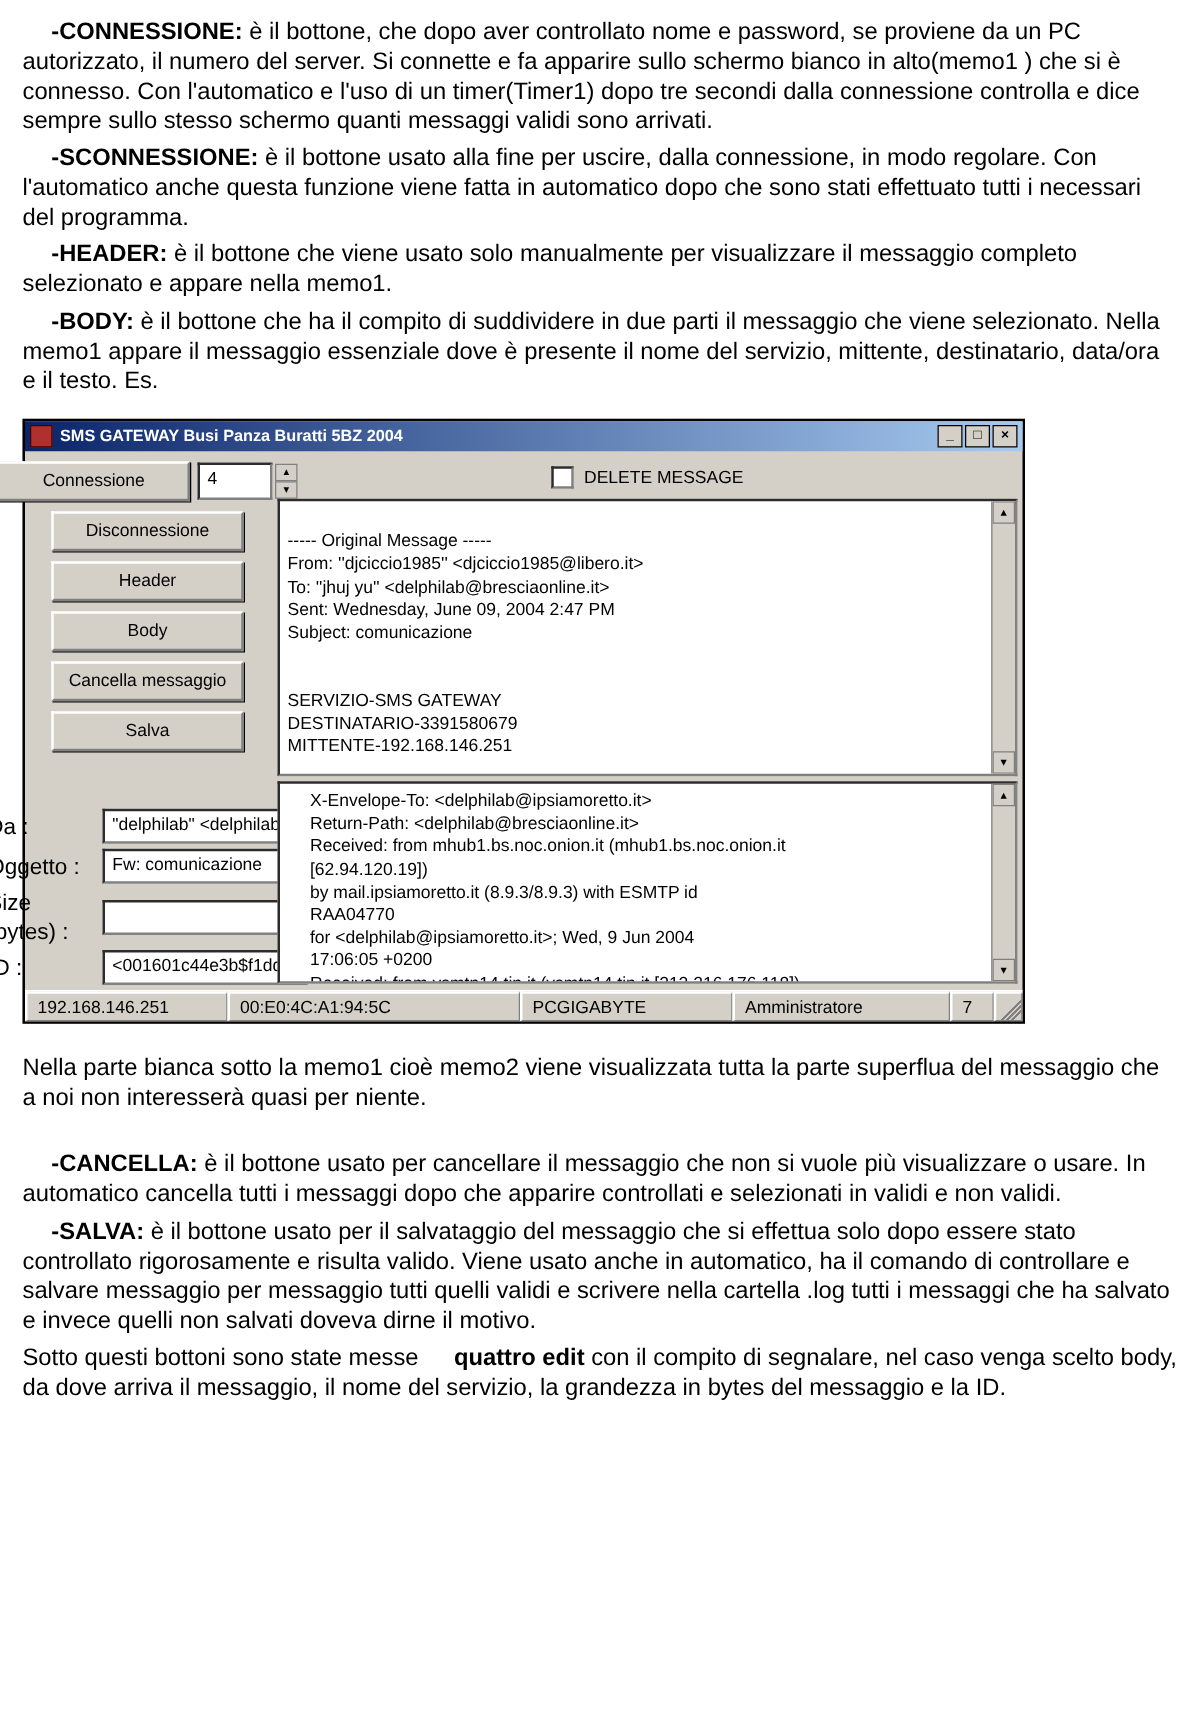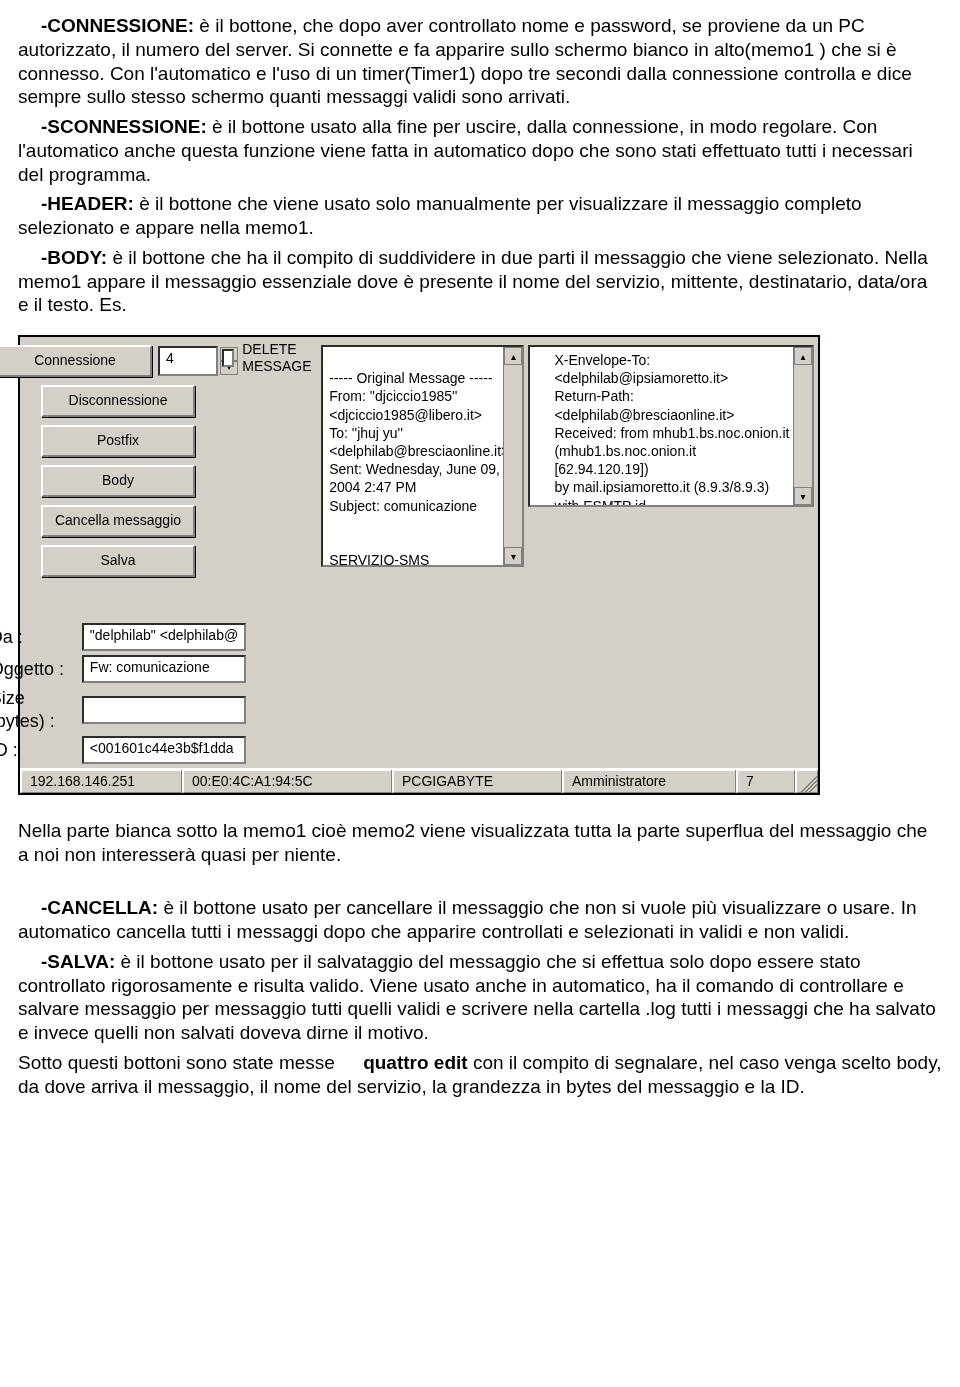--- a/index.html
+++ b/index.html
@@ -74,21 +74,21 @@
   .spin-arrows div{
     width:16px;height:12px;background:#d4d0c8;border:1px solid #808080;
     font-size:9px;display:flex;align-items:center;justify-content:center;
   }
   .label-pair { display:flex; align-items:center; gap:8px; margin-top:4px;}
   .lbl { width: 84px; font-size: 18px; }
   .inp {
     background:#fff;border:2px inset #808080;height:20px;
     padding:2px 6px;font-size:14px;flex:1;overflow:hidden;white-space:nowrap;
   }
-  .rightcol { flex:1; display:flex; flex-direction:row; gap:4px; }
+  .rightcol { flex:1; display:flex; flex-direction:column; gap:4px; }
   .delrow { display:flex; justify-content:center; align-items:center; gap:8px; height:26px;}
   .checkbox {
     width:14px;height:14px;background:#fff;border:2px inset #808080;
   }
   .memo {
     background:#fff;border:2px inset #808080;position:relative;
     font-size:14px; line-height:1.3; padding:4px 22px 4px 6px;
     overflow:hidden;
   }
   .memo1 { height: 210px; }
@@ -133,36 +133,46 @@
 </p>
 <p>
   <span class="b">-HEADER:</span><span> è il bottone che viene usato solo manualmente per visualizzare il messaggio completo selezionato e appare nella memo1.</span>
 </p>
 <p>
   <span class="b">-BODY:</span><span> è il bottone che ha il compito di suddividere in due parti il messaggio che viene selezionato. Nella memo1 appare il messaggio essenziale dove è presente il nome del servizio, mittente, destinatario, data/ora e il testo. Es.</span>
 </p>
 
 
 <div class="appwin">
+  <div class="titlebar">
+    <div class="ticon"></div>
+    <span>SMS GATEWAY  Busi Panza Buratti 5BZ 2004</span>
+    <div class="spacer"></div>
+    <div class="winbtns">
+      <div class="winbtn">_</div>
+      <div class="winbtn">□</div>
+      <div class="winbtn">×</div>
+    </div>
+  </div>
 
   <div class="client">
 
     <div class="leftcol">
       <div class="btn-row">
         <div class="win-btn">Connessione</div>
         <div style="display:flex;align-items:center;gap:2px;">
           <span class="spin-inp">4</span>
           <div class="spin-arrows">
             <div>▴</div>
             <div>▾</div>
           </div>
         </div>
       </div>
       <div class="win-btn">Disconnessione</div>
-      <div class="win-btn">Postfix</div>
+      <div class="win-btn">Header</div>
       <div class="win-btn">Body</div>
       <div class="win-btn">Cancella messaggio</div>
       <div class="win-btn">Salva</div>
 
       <div class="lower">
         <div class="label-pair">
           <div class="lbl">Da :</div>
           <div class="inp">"delphilab" &lt;delphilab@</div>
         </div>
         <div class="label-pair">
@@ -199,21 +209,21 @@
         <div class="scroll">
           <div>▴</div>
           <div>▾</div>
         </div>
       </div>
     </div>
   </div>
 
   <div class="statusbar">
     <div class="cell" style="width:162px">192.168.146.251</div>
-    <div class="cell" style="width:210px">00:E0:4C:A1:94:5C</div>
+    <div class="cell" style="width:234px">00:E0:4C:A1:94:5C</div>
     <div class="cell" style="width:170px">PCGIGABYTE</div>
     <div class="cell" style="width:174px">Amministratore</div>
     <div class="cell" style="flex:1">7</div>
     <div class="grip"></div>
   </div>
 </div>
 
 
 <p>Nella parte bianca sotto la memo1 cioè memo2 viene visualizzata tutta la parte superflua del messaggio che a noi non interesserà quasi per niente.</p>
 <br>

